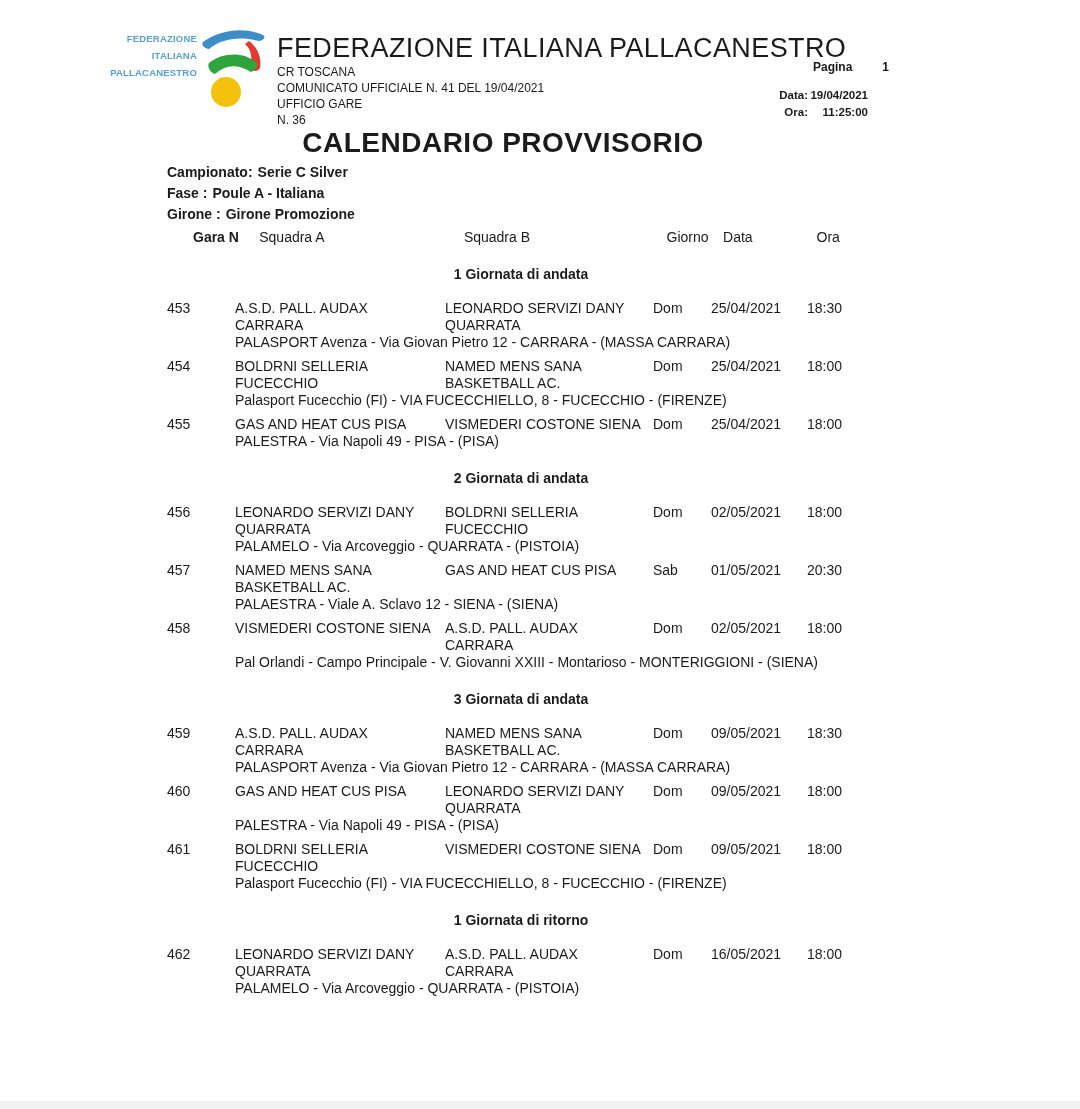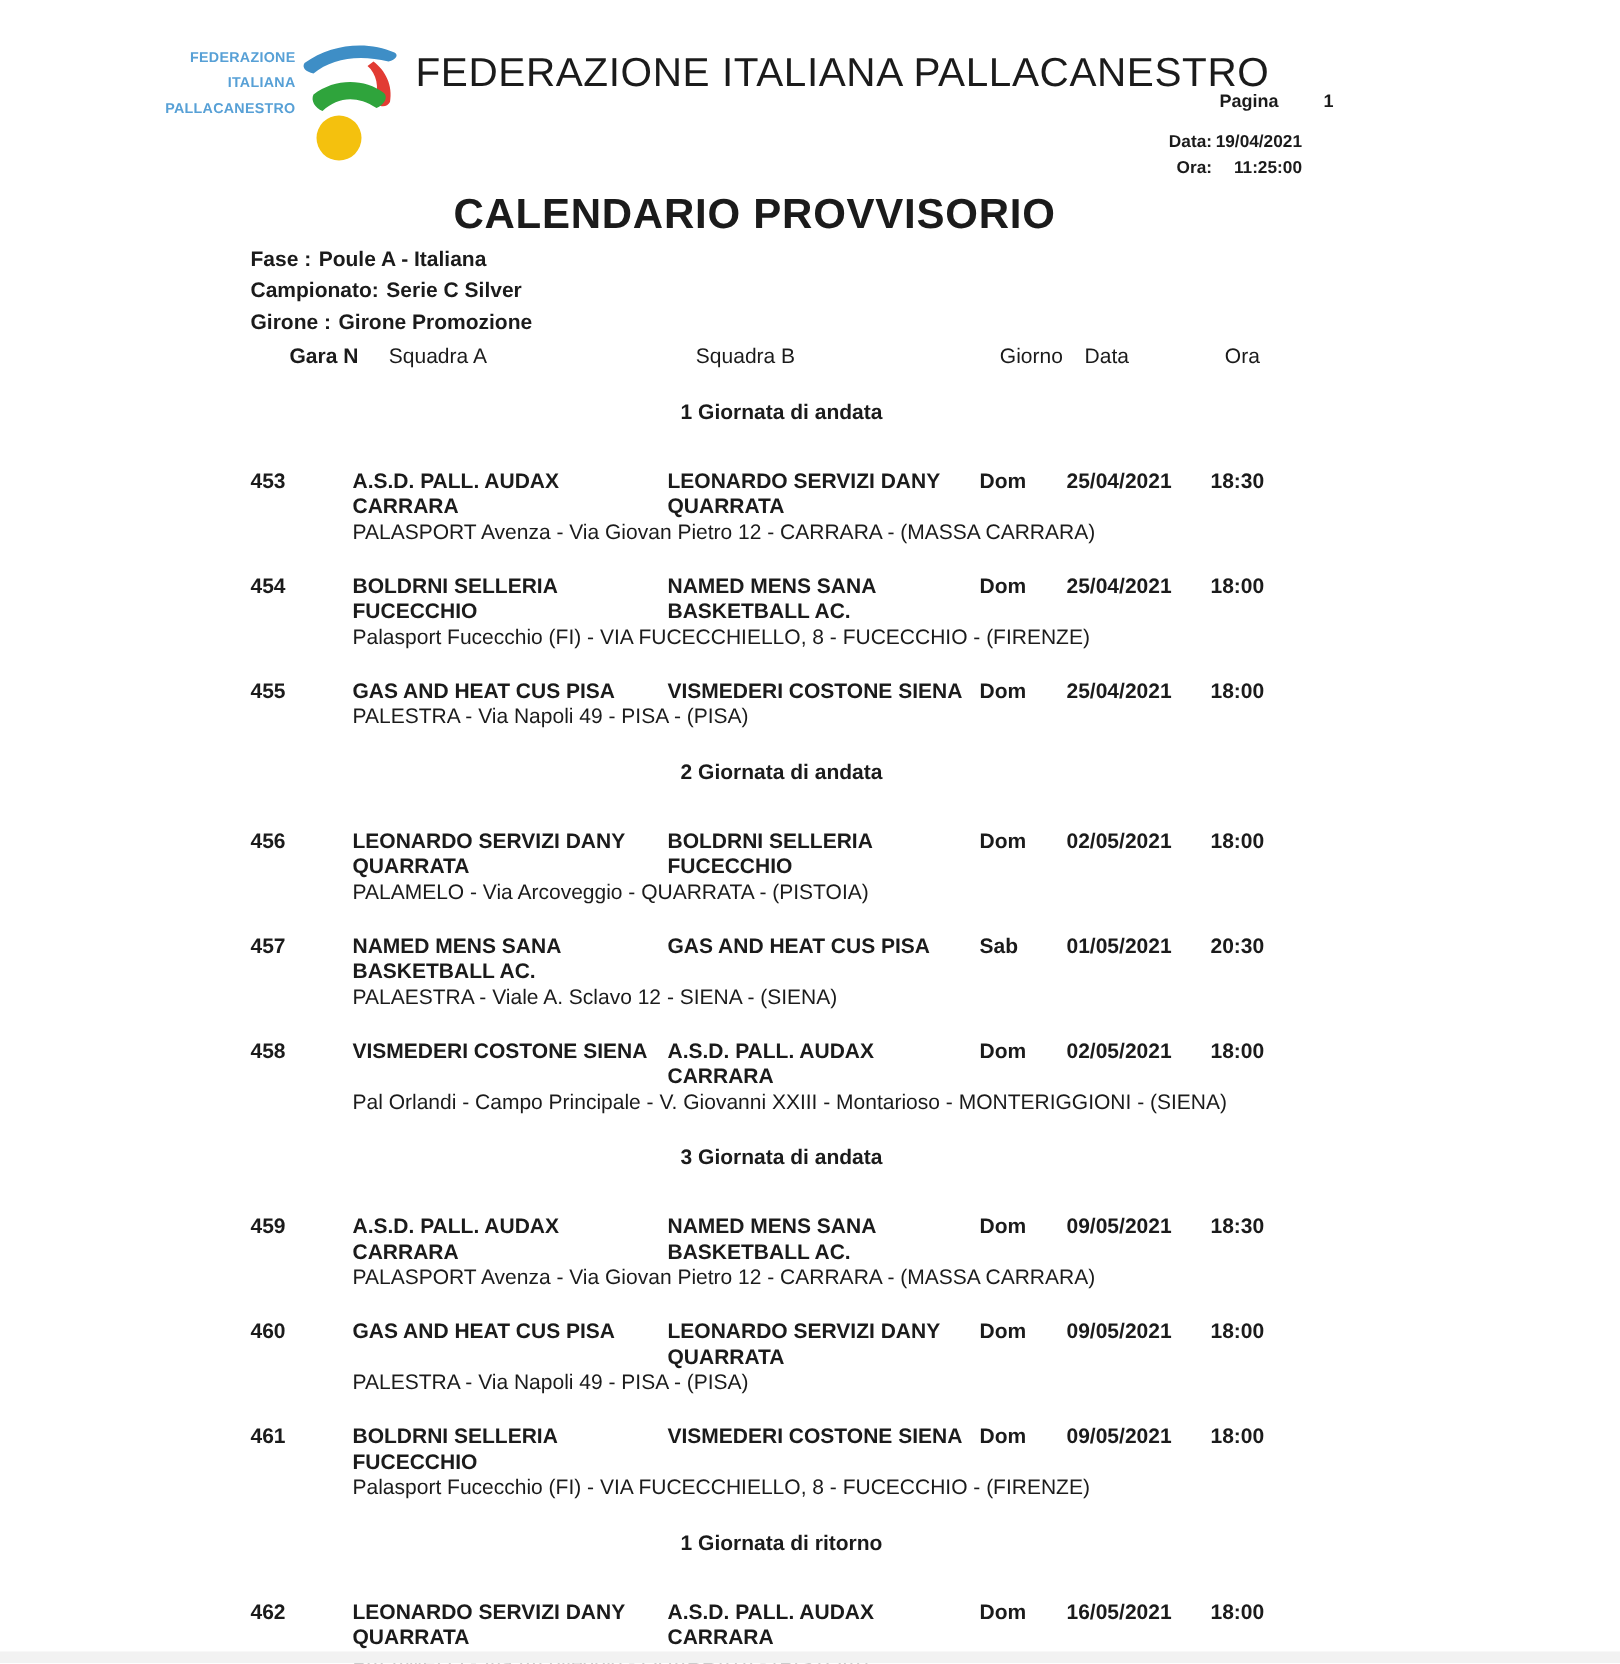--- a/index.html
+++ b/index.html
@@ -37,21 +37,21 @@
   .c-b { width:208px; padding-right:4px; box-sizing:border-box; }
   .c-g { width:58px; }
   .c-d { width:96px; }
   .c-o { width:60px; }
   .thead .c-n { font-weight:bold; }
   .giornata-title {
     font-weight:bold; text-align:center; font-size:14px; line-height:17px;
     margin:20px 0 17px 0;
   }
   .game .row { display:flex; line-height:17px; }
-  .game .row > div { font-weight:bold;margin-top:12px; }
+  .game .row > div { font-weight:normal; }
   .venue { margin-left:68px; width:625px; line-height:17px; margin-bottom:7px; }
   .bottom-strip { position:absolute; left:0; bottom:0; width:100%; height:8px; background:#f2f2f2; }
 </style>
 </head>
 <body>
 
 <div class="page">
 
   <div class="logo-text" style="color: rgb(87, 160, 214);">
     <div>FEDERAZIONE</div>
@@ -59,41 +59,47 @@
     <div>PALLACANESTRO</div>
   </div>
   <svg class="logo-mark" width="68" height="90" viewBox="0 0 68 90">
     <path d="M4,16 C22,3 46,1 64,9 C67,10.5 65,14 60,15 C40,10 22,13 10,23 C5,22 2,19 4,16 Z" fill="#3e8ec6"></path>
     <path d="M50,15 C58,21 63,31 61,42 C59,46 53,46 51,41 C54,32 52,23 46,18 Z" fill="#e23b33"></path>
     <path d="M10,37 C24,26 44,26 57,36 C60,39 57,44 52,46 C38,37 26,39 16,48 C11,46 8,41 10,37 Z" fill="#2fa43c"></path>
     <circle cx="27" cy="66" r="15" fill="#f4c10e"></circle>
   </svg>
 
   <div class="header-title">FEDERAZIONE ITALIANA PALLACANESTRO</div>
+  <div class="header-sub">
+    <div>CR TOSCANA</div>
+    <div>COMUNICATO UFFICIALE N. 41 DEL 19/04/2021</div>
+    <div>UFFICIO GARE</div>
+    <div>N. 36</div>
+  </div>
 
   <div class="hr-pagina">
     <span>Pagina</span><span class="val">1</span>
   </div>
   <div class="hr-row hr-data">
     <span class="lbl">Data:</span>
     <span class="val">19/04/2021</span>
   </div>
   <div class="hr-row hr-ora">
     <span class="lbl">Ora:</span>
     <span class="val">11:25:00</span>
   </div>
 
   <div class="doc-title">CALENDARIO PROVVISORIO</div>
 
   <div class="content">
     <div class="meta-line">
+      <span class="lbl">Campionato:</span><span>Serie C Silver</span>
+    </div>
+    <div class="meta-line">
       <span class="lbl">Fase :</span><span>Poule A - Italiana</span>
-    </div>
-    <div class="meta-line">
-      <span class="lbl">Campionato:</span><span>Serie C Silver</span>
     </div>
     <div class="meta-line">
       <span class="lbl">Girone :</span><span>Girone Promozione</span>
     </div>
 
     <div class="thead">
       <div class="c-n">Gara N</div>
       <div class="c-a">Squadra A</div>
       <div class="c-b">Squadra B</div>
       <div class="c-g">Giorno</div>

